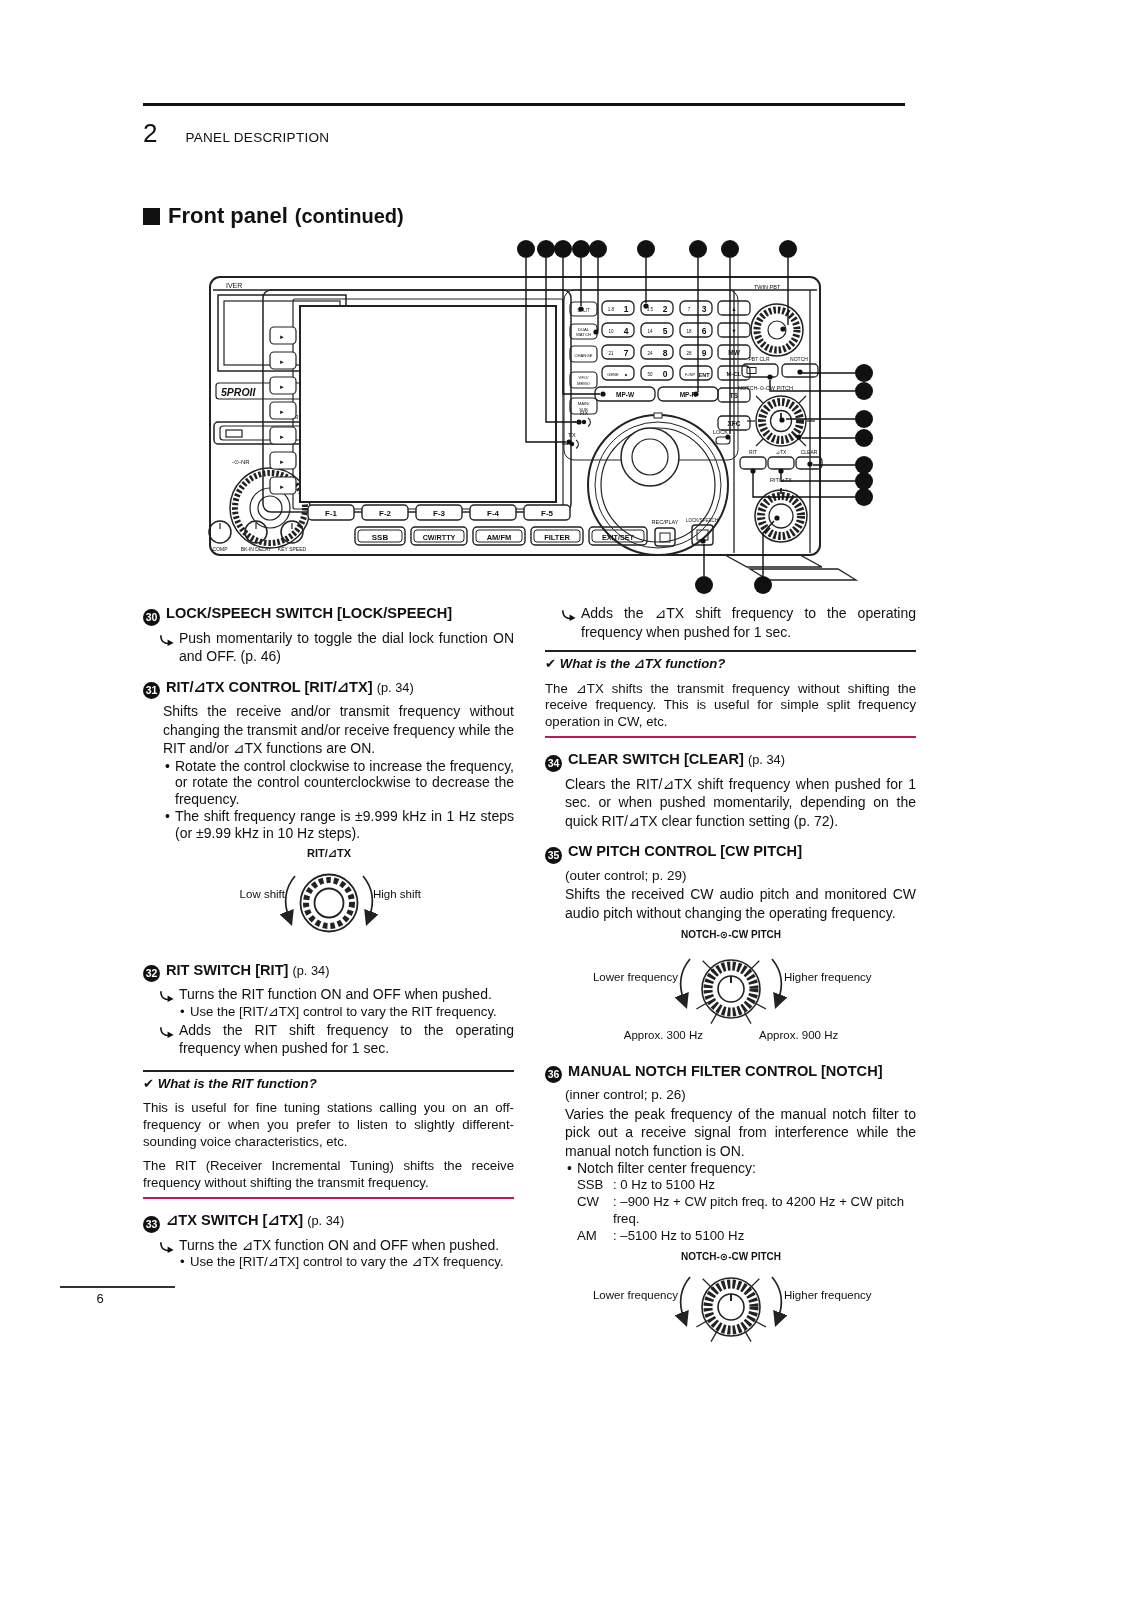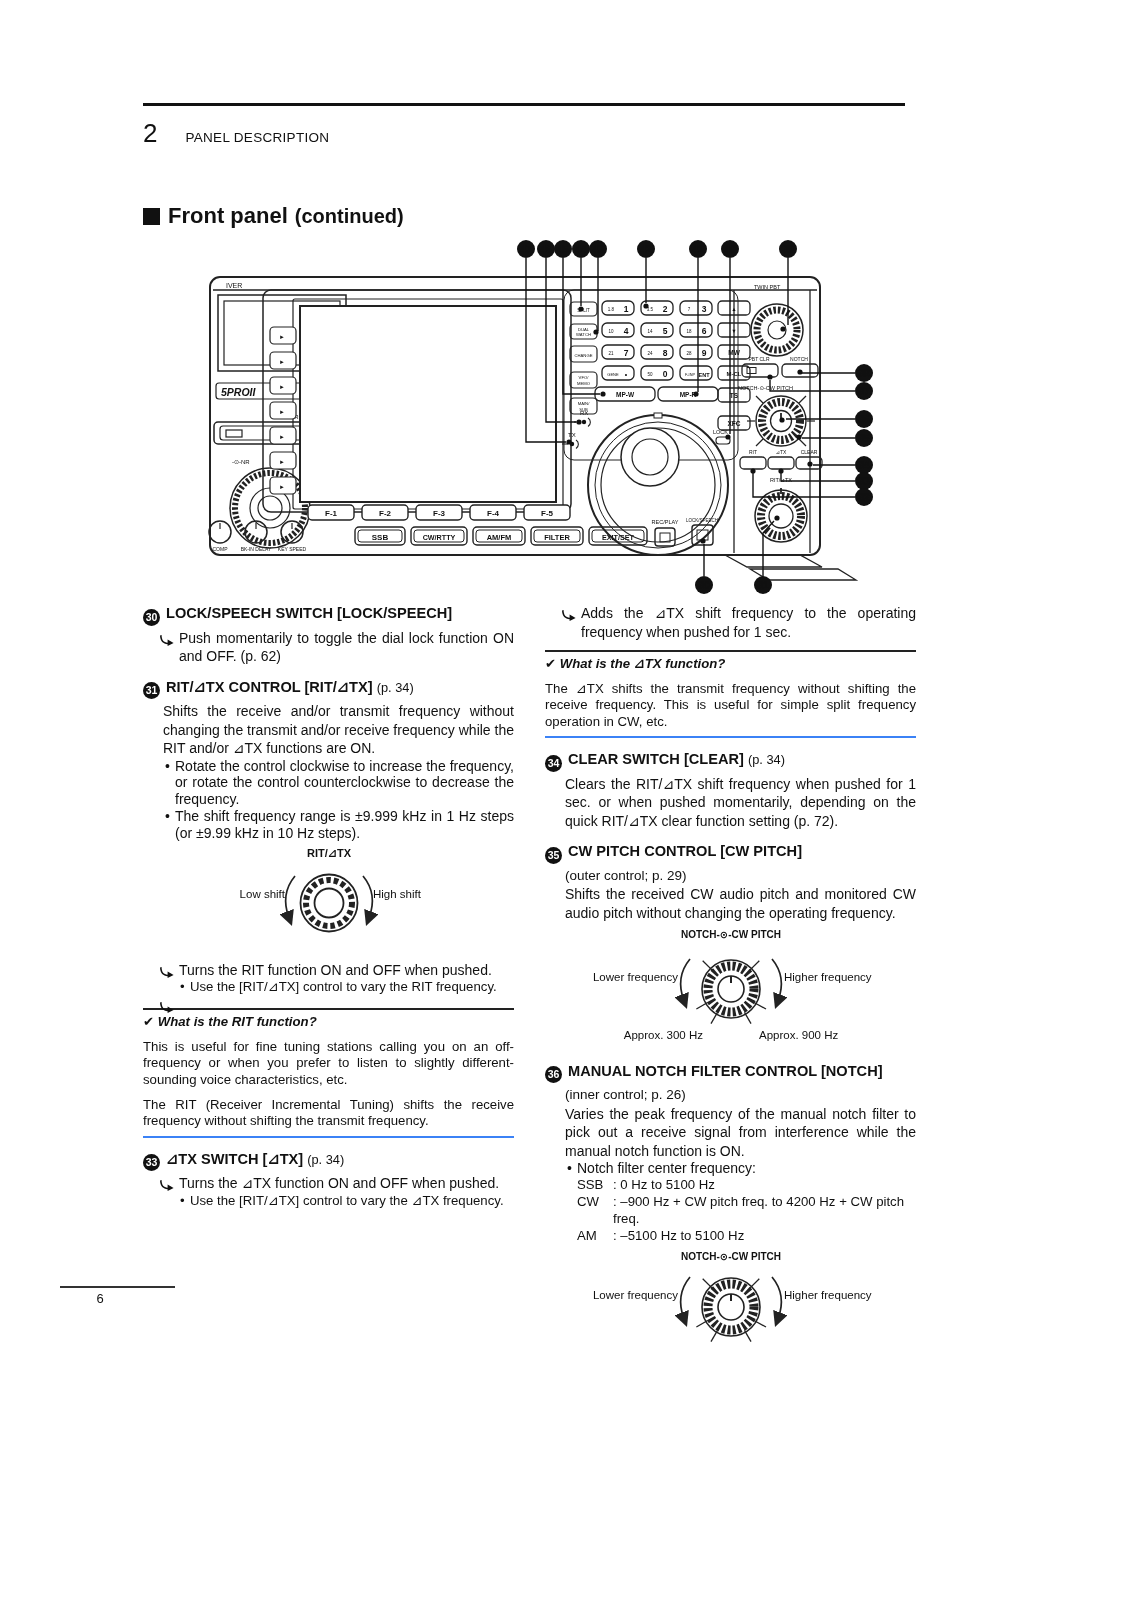--- a/index.html
+++ b/index.html
@@ -24,21 +24,21 @@
          font-size:10.5px;line-height:17px;text-align:center;font-weight:700;margin-right:6px;vertical-align:-2.5px;}
   .pref{font-weight:400;font-size:12.8px;}
   .cont{padding-left:20px;margin:0;}
   .subline{padding-left:20px;margin:0;font-size:13.5px;text-align:left;}
   .arrow-item{position:relative;padding-left:36px;margin:0;}
   .aicon{position:absolute;left:17px;top:3px;}
   .bullet{position:relative;padding-left:32px;font-size:14px;line-height:16.8px;margin:0;}
   .bullet::before{content:"•";position:absolute;left:22px;}
   .subbullet{position:relative;padding-left:47px;font-size:13.2px;line-height:16.8px;margin:0;}
   .subbullet::before{content:"•";position:absolute;left:37px;}
-  .box{border-top:2px solid #222;border-bottom:2px solid #3b82f6;padding:4px 0 6px 0;margin:9px 0 12px 0;}
+  .box{border-top:2px solid #222;border-bottom:2px solid #be185d;padding:4px 0 6px 0;margin:9px 0 12px 0;}
   .box-h{font-style:italic;font-weight:700;font-size:14.5px;margin:0 0 3px 0;text-align:left;}
   .box p{font-size:13.2px;line-height:16.6px;margin:0 0 8px 0;}
   .box p:last-child{margin-bottom:0;}
   .nf-row{display:flex;padding-left:32px;font-size:13.2px;line-height:16.8px;text-align:left;}
   .nf-key{width:36px;flex:none;}
   .nf-val{flex:1;}
   .fig{text-align:center;margin:5px 0 7px 0;}
   .pageno-line{position:absolute;left:60px;top:1286px;width:115px;height:2px;background:#333;}
   .pageno{position:absolute;left:60px;top:1291px;width:80px;text-align:center;font-size:13px;}
 </style>
@@ -374,21 +374,21 @@
         <text x="613" y="355.5" fill="#fff">31</text>
     </g>
   </svg>
 
   <div class="col left">
 
     <div class="sec">
       <h3 class="sec-h"><span class="badge">30</span><span>LOCK/SPEECH SWITCH [LOCK/SPEECH]</span></h3>
       <p class="arrow-item"><span class="aicon"><svg width="14" height="11" viewBox="0 0 14 11">
               <path d="M1.6,0 C1.6,5.2 3.8,7.4 7.6,7.7 L7.6,4.6 L13.6,7.9 L7.6,11 L7.6,9.3 C3.2,9 0.2,6.4 0,0.6 Z" fill="#111"></path>
-            </svg></span><span>Push momentarily to toggle the dial lock function ON and OFF. (p. 62)</span></p>
+            </svg></span><span>Push momentarily to toggle the dial lock function ON and OFF. (p. 46)</span></p>
     </div>
 
     <div class="sec">
       <h3 class="sec-h"><span class="badge">31</span><span>RIT/⊿TX CONTROL [RIT/⊿TX]</span> <span class="pref">(p. 34)</span></h3>
       <p class="cont">Shifts the receive and/or transmit frequency without changing the transmit and/or receive frequency while the RIT and/or ⊿TX functions are ON.</p>
       <p class="bullet">Rotate the control clockwise to increase the frequency, or rotate the control counterclockwise to decrease the frequency.</p>
       <p class="bullet">The shift frequency range is ±9.999 kHz in 1 Hz steps (or ±9.99 kHz in 10 Hz steps).</p>
       <div class="fig">
         <svg width="260" height="98" viewBox="0 0 260 98">
           <defs>
@@ -404,27 +404,28 @@
             <path d="M96,30 C86,42 84,56 90,72" stroke-width="1.7" marker-end="url(#ah1)"></path>
             <path d="M164,30 C174,42 176,56 170,72" stroke-width="1.7" marker-end="url(#ah1)"></path>
           </g>
           <text x="86" y="52" font-size="11.5" text-anchor="end">Low shift</text>
           <text x="174" y="52" font-size="11.5" text-anchor="start">High shift</text>
         </svg>
       </div>
     </div>
 
     <div class="sec">
+      <h3 class="sec-h"><span class="badge">32</span><span>RIT SWITCH [RIT]</span> <span class="pref">(p. 34)</span></h3>
       <p class="arrow-item"><span class="aicon"><svg width="14" height="11" viewBox="0 0 14 11">
               <path d="M1.6,0 C1.6,5.2 3.8,7.4 7.6,7.7 L7.6,4.6 L13.6,7.9 L7.6,11 L7.6,9.3 C3.2,9 0.2,6.4 0,0.6 Z" fill="#111"></path>
             </svg></span><span>Turns the RIT function ON and OFF when pushed.</span></p>
       <p class="subbullet">Use the [RIT/⊿TX] control to vary the RIT frequency.</p>
       <p class="arrow-item"><span class="aicon"><svg width="14" height="11" viewBox="0 0 14 11">
               <path d="M1.6,0 C1.6,5.2 3.8,7.4 7.6,7.7 L7.6,4.6 L13.6,7.9 L7.6,11 L7.6,9.3 C3.2,9 0.2,6.4 0,0.6 Z" fill="#111"></path>
-            </svg></span></p>
+            </svg></span><span>Adds the RIT shift frequency to the operating frequency when pushed for 1 sec.</span></p>
     </div>
 
     <div class="box">
       <p class="box-h"><span>✔</span> <span>What is the RIT function?</span></p>
       <p>This is useful for fine tuning stations calling you on an off-frequency or when you prefer to listen to slightly different-sounding voice characteristics, etc.</p>
       <p>The RIT (Receiver Incremental Tuning) shifts the receive frequency without shifting the transmit frequency.</p>
     </div>
 
     <div class="sec">
       <h3 class="sec-h"><span class="badge">33</span><span>⊿TX SWITCH [⊿TX]</span> <span class="pref">(p. 34)</span></h3>

